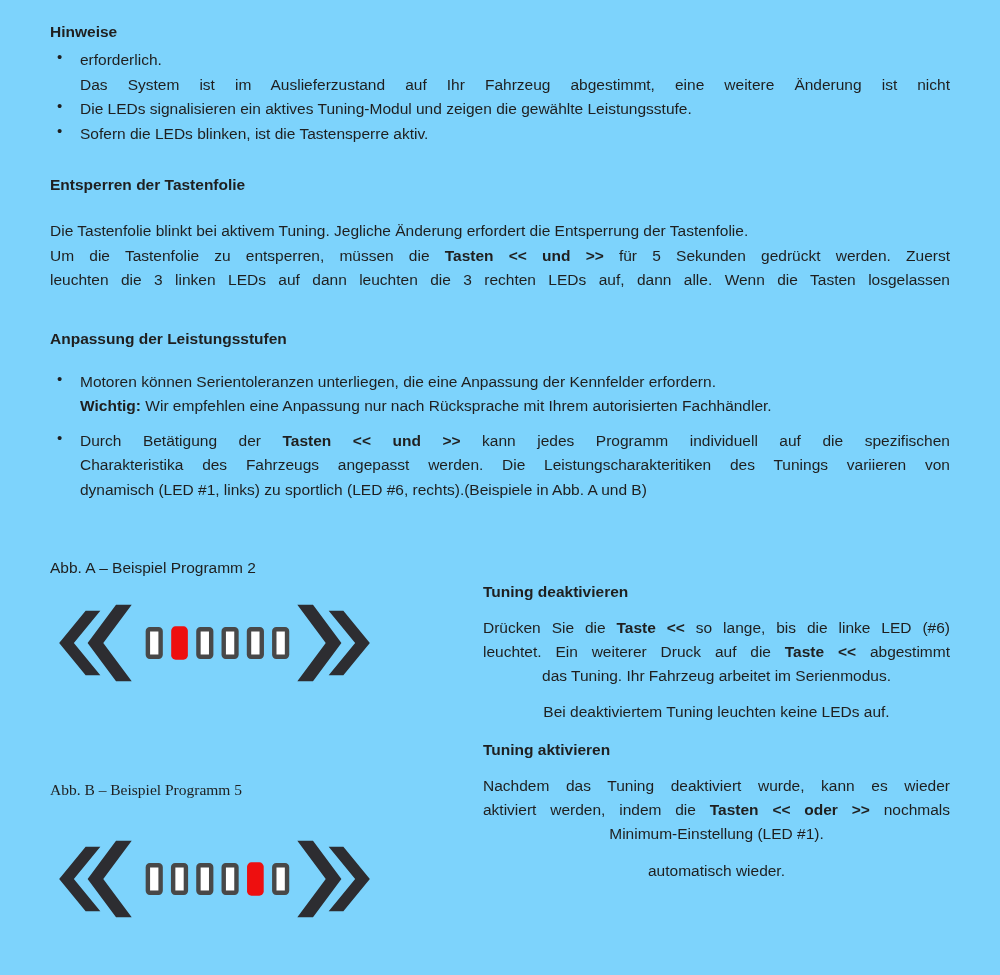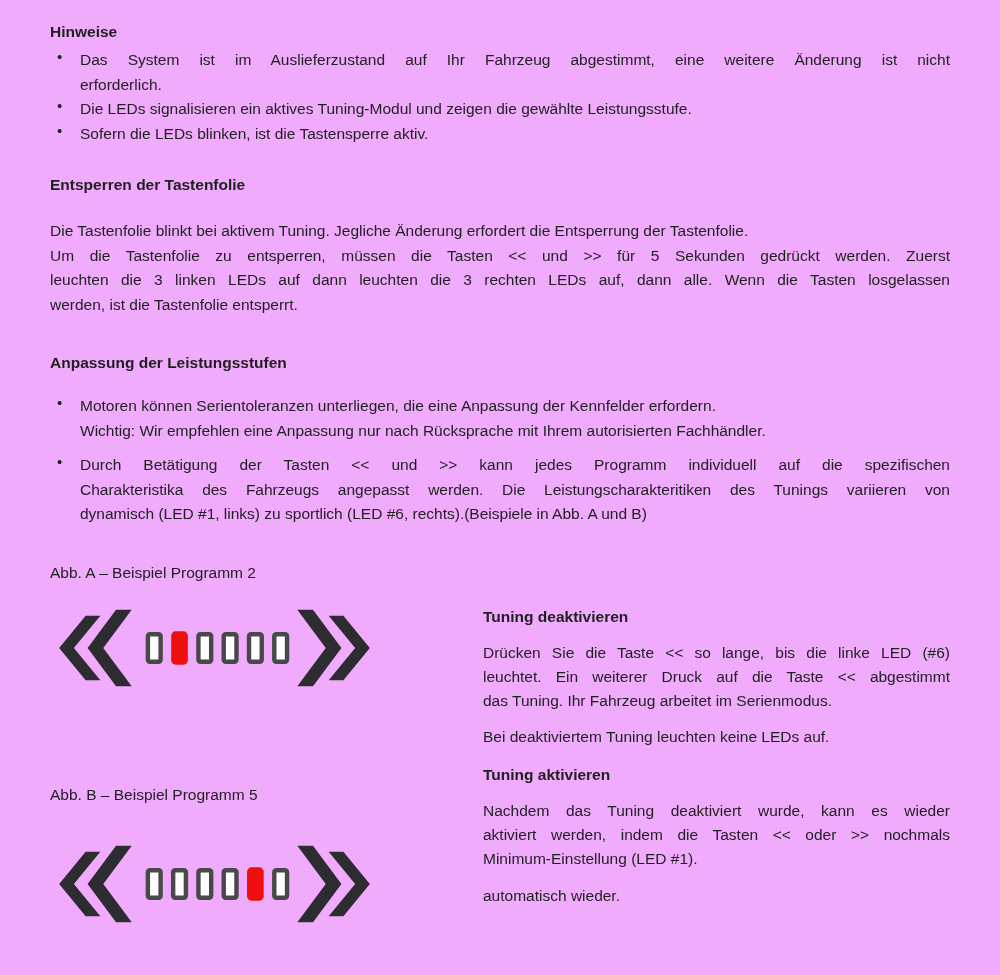--- a/index.html
+++ b/index.html
@@ -2,80 +2,79 @@
 <html lang="de"><head>
 <meta charset="utf-8">
 <style>
   * { margin:0; padding:0; box-sizing:border-box; }
   html,body { background:#ffffff; }
   body {
     width:1000px; height:975px;
     font-family:"Liberation Sans", sans-serif;
     color:#1f1f1f;
   }
-  .page { width:1000px; height:975px; padding:22px 50px 0 50px; overflow:hidden; background:#f0abfc; }
+  .page { width:1000px; height:975px; padding:22px 50px 0 50px; overflow:hidden; background:#7dd3fc; }
 
   .h  { font-size:15.5px; font-weight:bold; line-height:20px; }
   .line { font-size:15.5px; line-height:24.5px; }
   .j  { text-align:justify; text-align-last:justify; }
-  .b  { font-weight:normal; }
+  .b  { font-weight:bold; }
 
   ul.plain { list-style:none; }
   .li { position:relative; padding-left:30px; }
   .li::before { content:"\2022"; position:absolute; left:7px; top:0; font-size:15px; }
   .mb10 { margin-bottom:10px; }
 
   #h-hinweise  { margin-bottom:6px; }
   #h-entsperren { margin-top:29px; margin-bottom:24px; }
   #h-anpassung  { margin-top:36px; margin-bottom:21px; }
 
   .cols { display:flex; margin-top:36px; }
   .colL { width:433px; }
   .colR { flex:1; }
 
   .figlabel { font-size:15.5px; line-height:20px; }
-  #lblA { margin-top:0; }
+  #lblA { margin-top:20px; }
   #figA { margin-top:16px; }
-  #lblB { margin-top:88px; }
+  #lblB { margin-top:88px;font-family:Liberation Serif, serif; }
   #figB { margin-top:30px; }
   svg.fig { display:block; margin-left:8px; }
 
-  .colR .line { line-height:24px; }
+  .colR .line { line-height:24px;text-align:center; }
   #h-deakt { margin-top:44px; }
   #p-deakt1 { margin-top:14px; }
   #p-deakt2 { margin-top:12px; }
   #h-akt   { margin-top:16px; }
   #p-akt1  { margin-top:14px; }
   #p-akt2  { margin-top:13px; }
 </style>
 </head>
 <body>
 
 <div class="page">
 
   <div class="h" id="h-hinweise">Hinweise</div>
   <ul class="plain">
     <li class="li">
+      <div class="line"><span>erforderlich.</span></div>
       <div class="line j"><span>Das System ist im Auslieferzustand auf Ihr Fahrzeug abgestimmt, eine weitere Änderung ist nicht</span></div>
-      <div class="line"><span>erforderlich.</span></div>
     </li>
     <li class="li">
       <div class="line"><span>Die LEDs signalisieren ein aktives Tuning-Modul und zeigen die gewählte Leistungsstufe.</span></div>
     </li>
     <li class="li">
       <div class="line"><span>Sofern die LEDs blinken, ist die Tastensperre aktiv.</span></div>
     </li>
   </ul>
 
   <div class="h" id="h-entsperren">Entsperren der Tastenfolie</div>
   <div>
     <div class="line"><span>Die Tastenfolie blinkt bei aktivem Tuning. Jegliche Änderung erfordert die Entsperrung der Tastenfolie.</span></div>
     <div class="line j"><span>Um die Tastenfolie zu entsperren, müssen die </span><span class="b">Tasten &lt;&lt; und &gt;&gt;</span><span> für 5 Sekunden gedrückt werden. Zuerst</span></div>
     <div class="line j"><span>leuchten die 3 linken LEDs auf dann leuchten die 3 rechten LEDs auf, dann alle. Wenn die Tasten losgelassen</span></div>
-    <div class="line"><span>werden, ist die Tastenfolie entsperrt.</span></div>
   </div>
 
   <div class="h" id="h-anpassung">Anpassung der Leistungsstufen</div>
   <ul class="plain">
     <li class="li mb10">
       <div class="line"><span>Motoren können Serientoleranzen unterliegen, die eine Anpassung der Kennfelder erfordern.</span></div>
       <div class="line"><span class="b">Wichtig:</span><span> Wir empfehlen eine Anpassung nur nach Rücksprache mit Ihrem autorisierten Fachhändler.</span></div>
     </li>
     <li class="li">
       <div class="line j"><span>Durch Betätigung der </span><span class="b">Tasten &lt;&lt; und &gt;&gt;</span><span> kann jedes Programm individuell auf die spezifischen</span></div>

